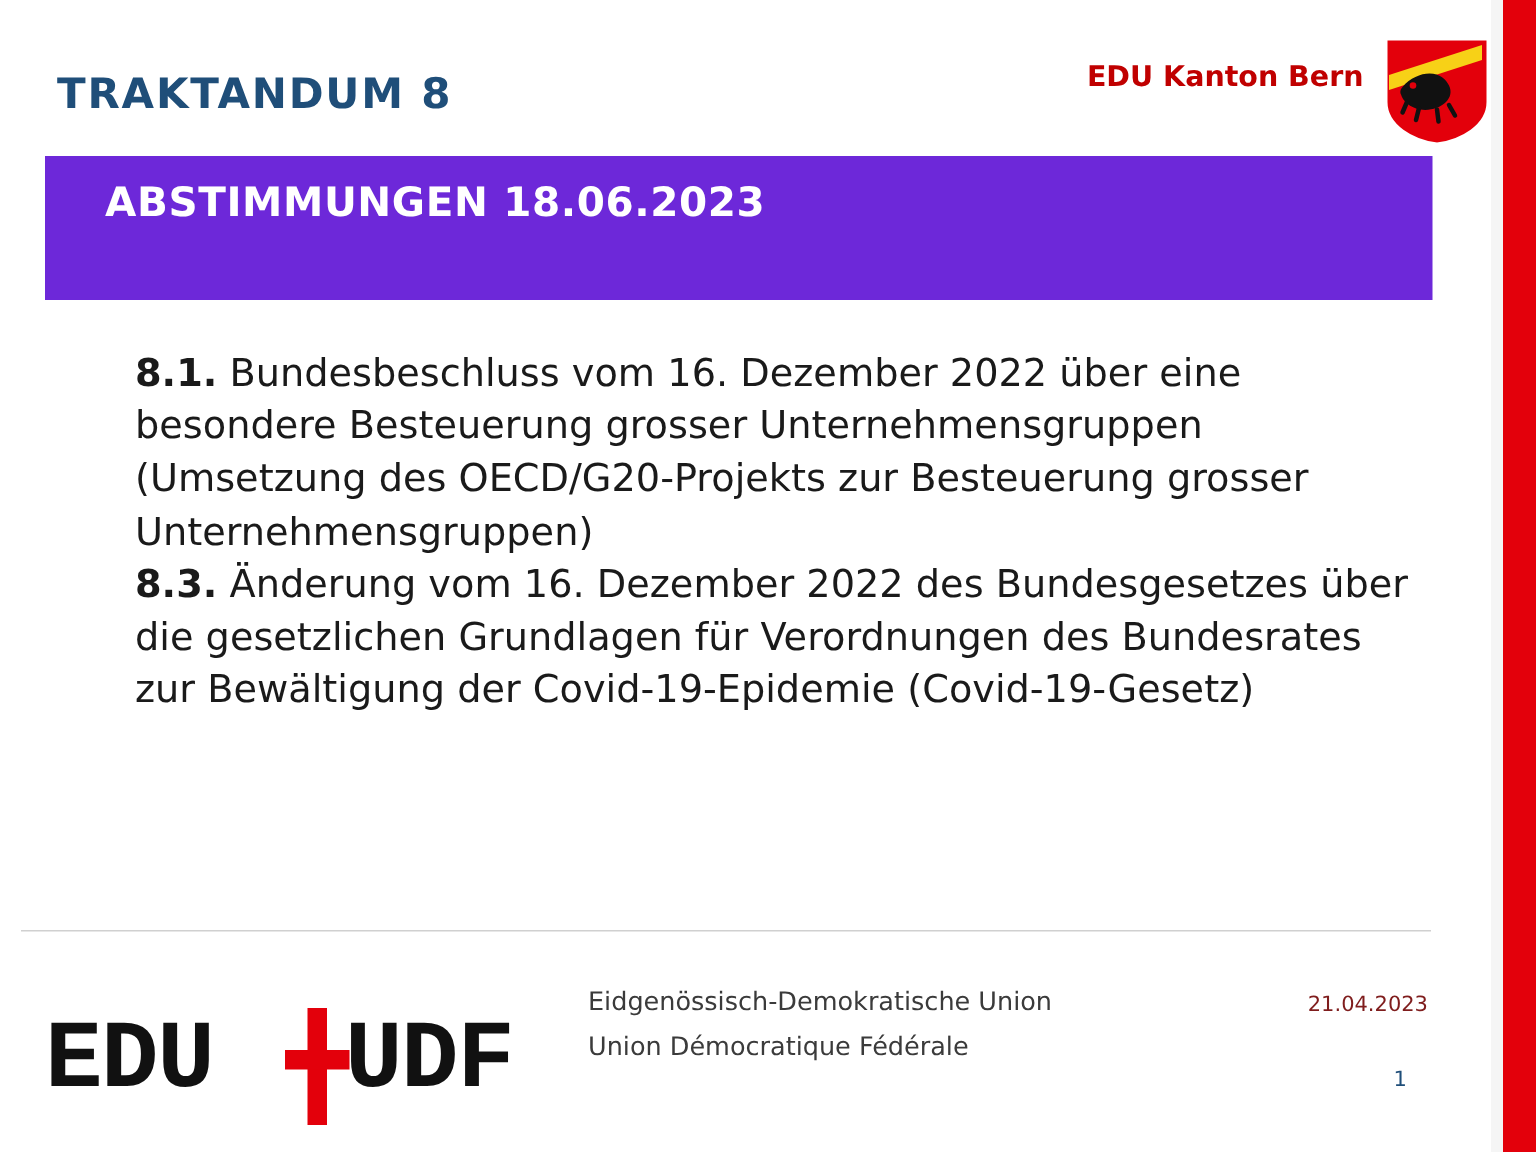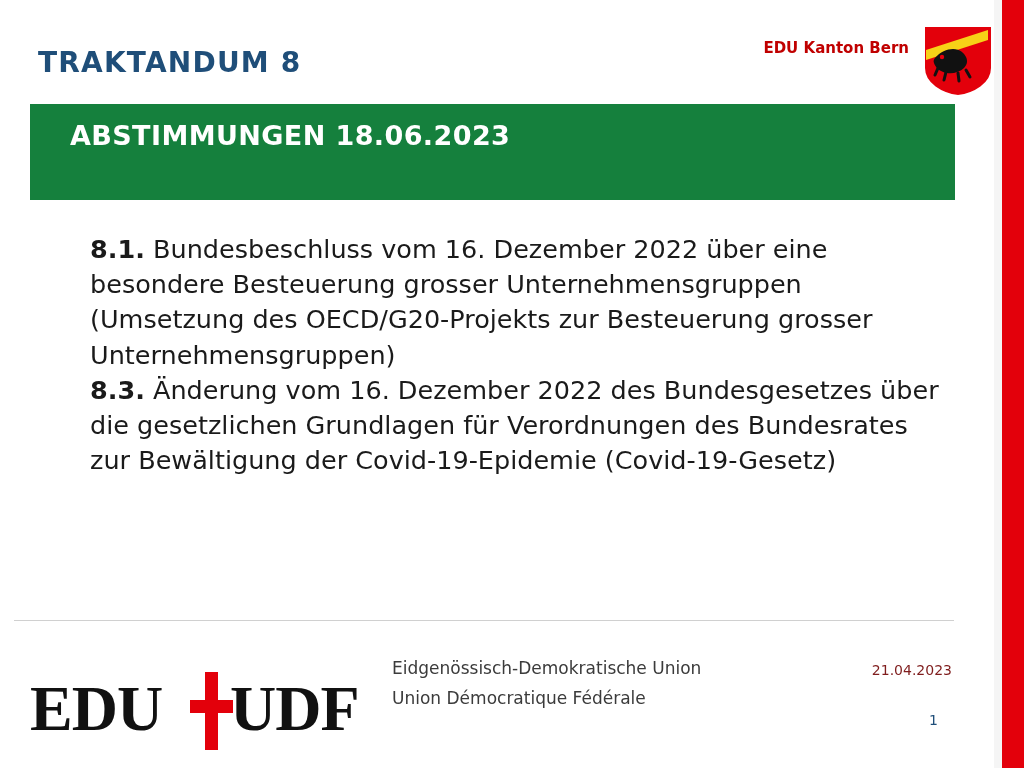--- a/index.html
+++ b/index.html
@@ -49,39 +49,39 @@
     color: #1f4e79;
     letter-spacing: 1.2px;
   }
   
   .bern-header {
     position: absolute;
     right: 115px;
     top: 38px;
     text-align: left;
     color: #c00000;
-    font-size: 15px;
+    font-size: 19px;
     font-weight: bold;
     line-height: 1.45;
   }
   .bern-shield {
     position: absolute;
     right: 30px;
     top: 24px;
     width: 72px;
     height: 74px;
   }
   
   .title-band {
     position: absolute;
     left: 30px;
     top: 104px;
     width: 925px;
     height: 96px;
-    background: #15803d;
+    background: #6d28d9;
   }
   .title-band-text {
     position: absolute;
     left: 40px;
     top: 14px;
     color: #ffffff;
     font-size: 27px;
     font-weight: bold;
     line-height: 1.33;
     letter-spacing: 0.4px;
@@ -135,21 +135,21 @@
     height: 80px;
   }
   .logo-text {
     position: absolute;
     left: 0;
     top: 0;
     font-size: 64px;
     font-weight: bold;
     color: #111111;
     letter-spacing: -1px;
-    font-family: Liberation Serif, serif;
+    font-family: Liberation Mono, monospace;
   }
   .logo-cross {
     position: absolute;
     left: 158px;
     top: 0px;
     width: 46px;
     height: 78px;
   }
   .logo-sub {
     position: absolute;

